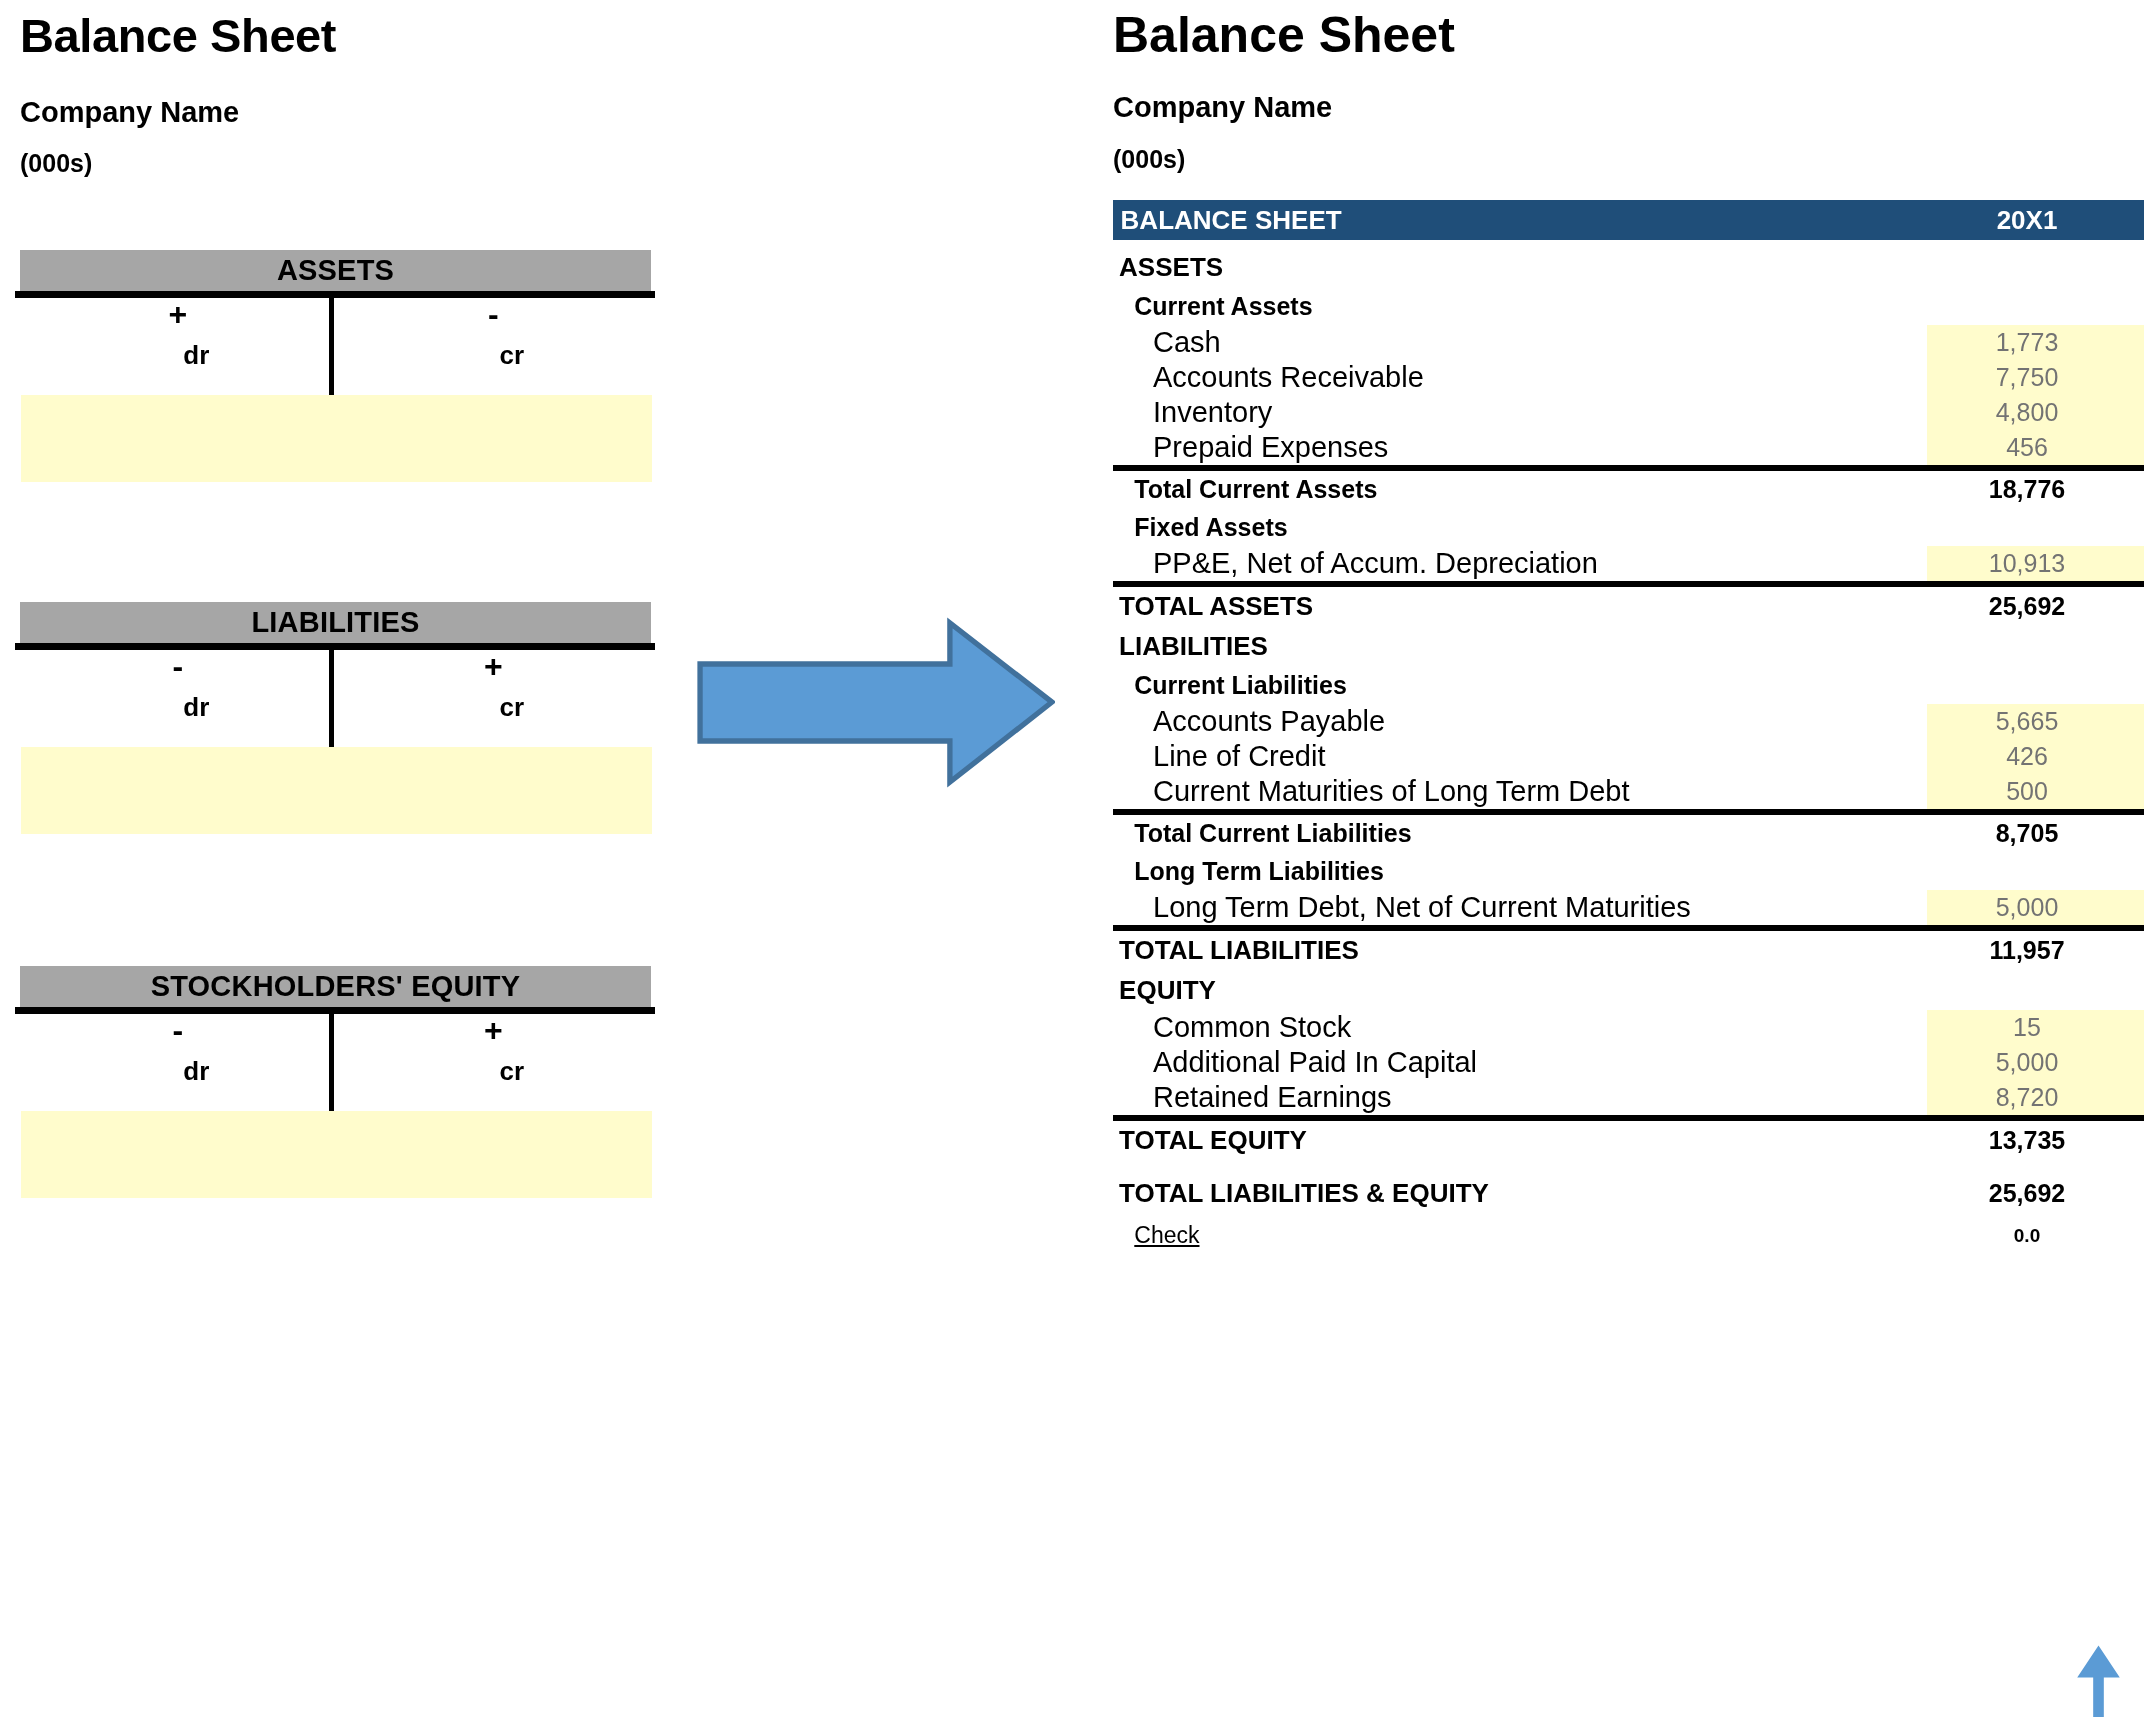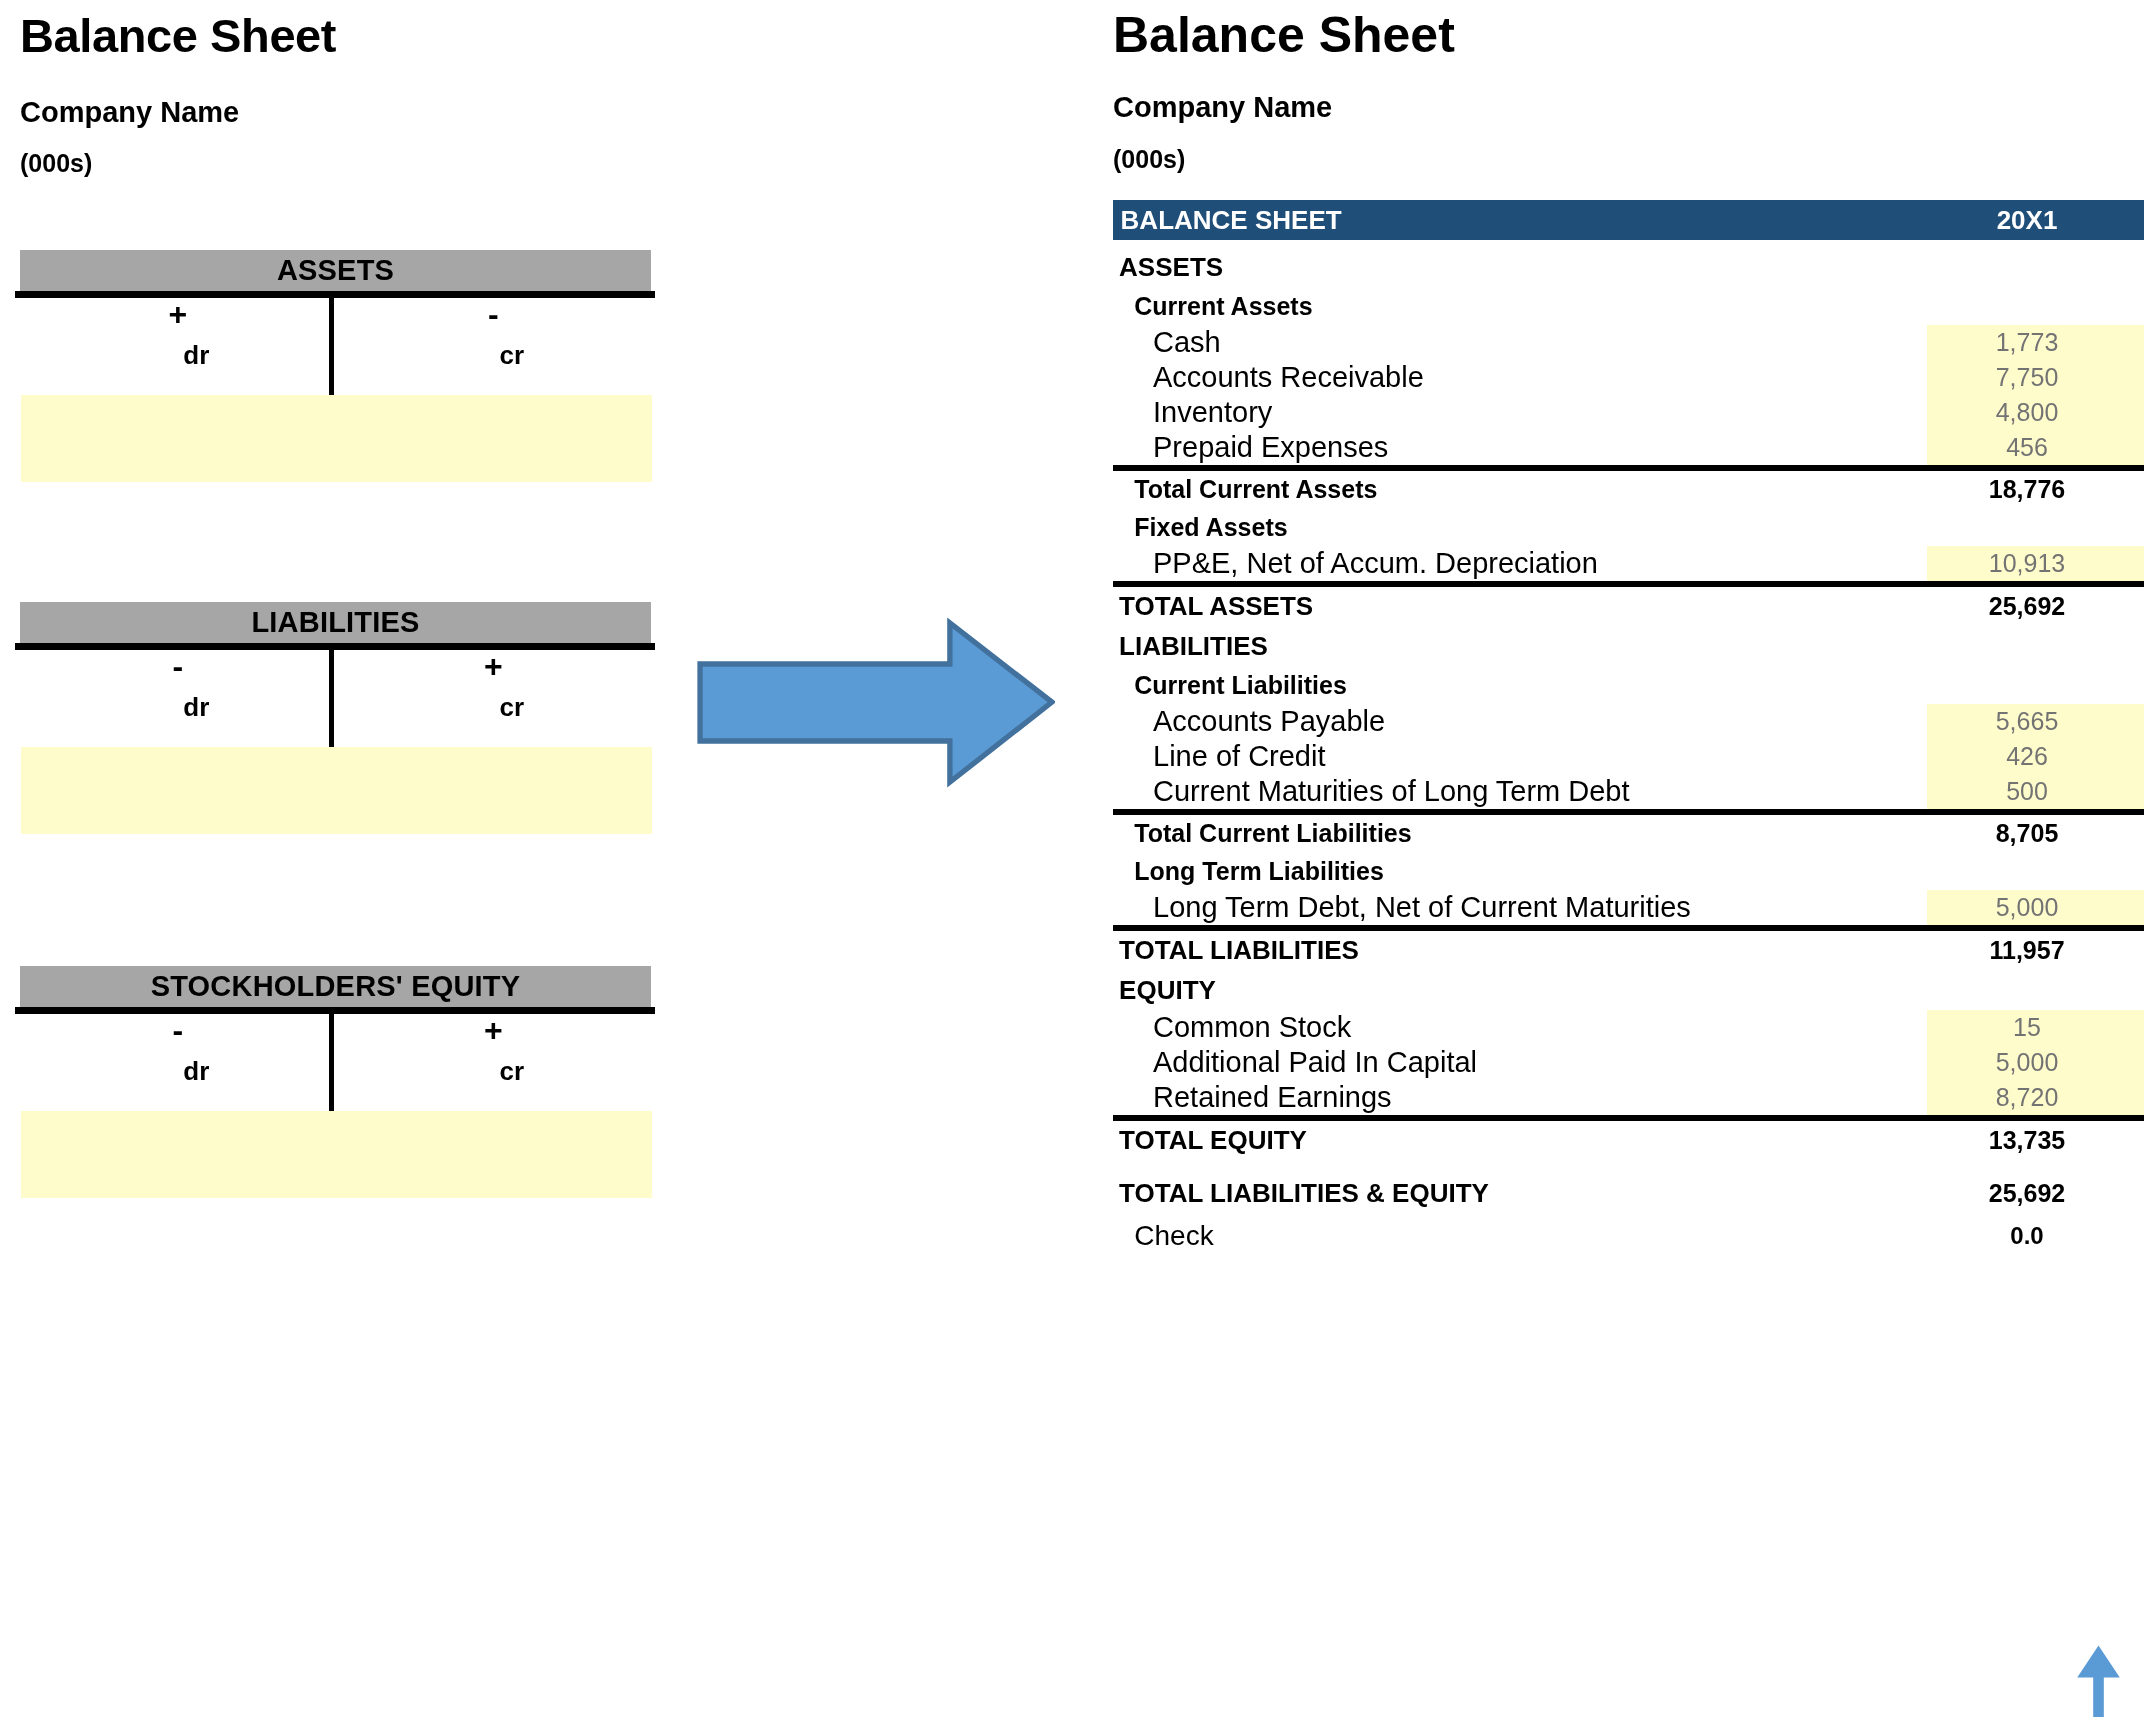--- a/index.html
+++ b/index.html
@@ -233,22 +233,22 @@
     font-size: 26px;
   }
   .bs-row.grandtotal .bs-value { font-weight: bold; }
 
   .bs-row.grandtotal.noborder {
     border-top: none;
     height: 47px;
   }
 
   .bs-row.check { height: 38px; }
-  .bs-row.check .bs-label { padding-left: 21.3px; font-size: 28px; }
-  .bs-row.check .bs-value { font-weight: bold; font-size: 24px; }
+  .bs-row.check .bs-label { padding-left: 21.3px; font-size: 23px; text-decoration: underline; }
+  .bs-row.check .bs-value { font-weight: bold; font-size: 19px; }
 
   .bs-spacer { height: 10.7px; }
 
   
   #small-arrow {
     position: absolute;
     left: 2064px;
     top: 1641px;
     width: 69px;
     height: 76px;

